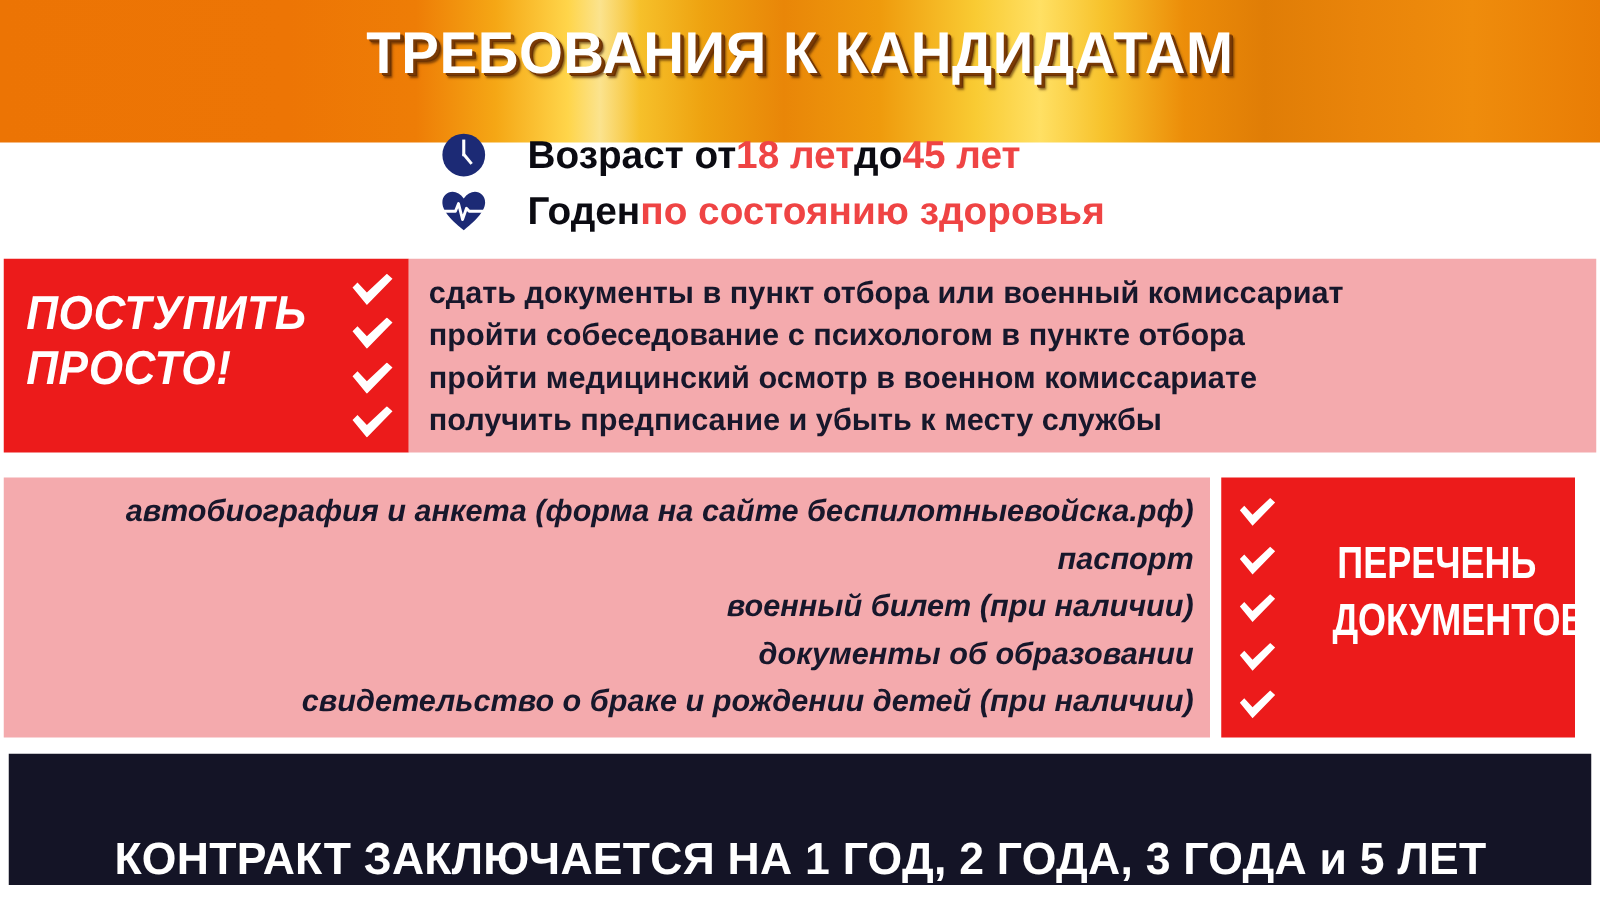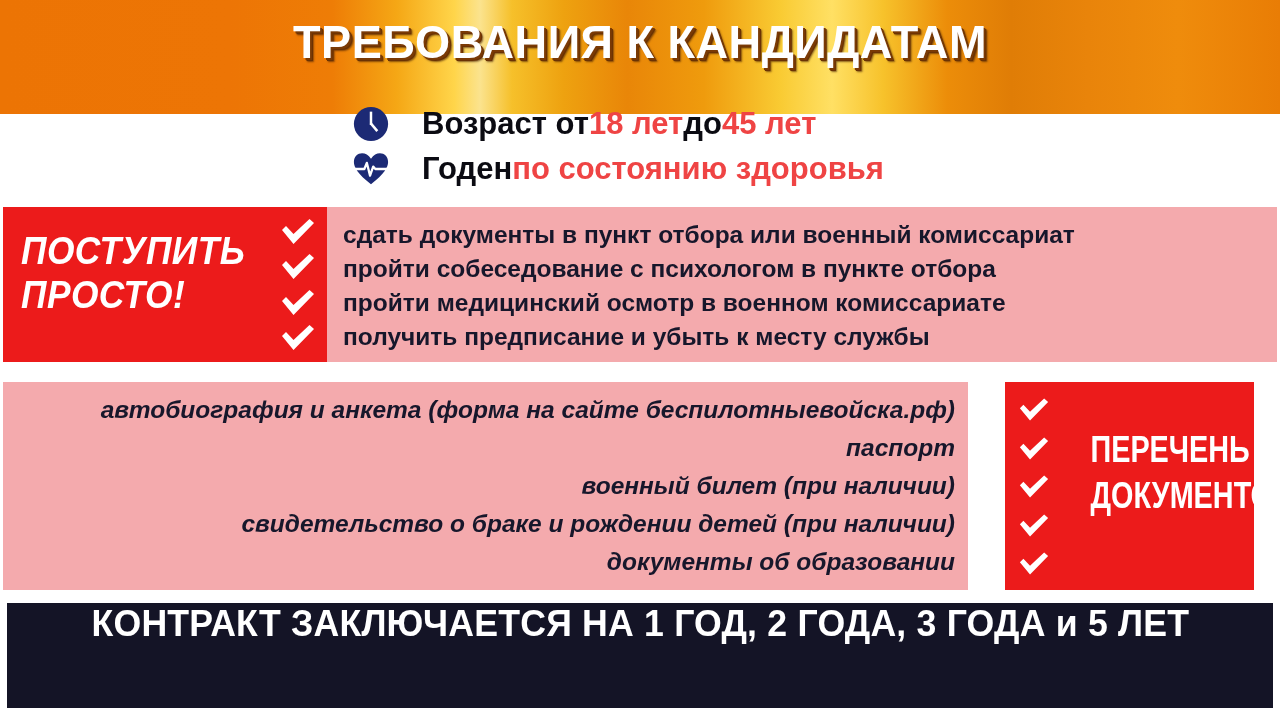--- a/index.html
+++ b/index.html
@@ -176,22 +176,22 @@
   .docs-list li {
     list-style: none;
     font-size: 24.5px;
     font-weight: bold;
     color: #17172b;
     line-height: 38px;
     white-space: nowrap;
   }
   .docs-red {
     position: absolute;
-    left: 1002px; top: 0;
-    width: 249px;
+    left: 974px; top: 0;
+    width: 283px;
     height: 208px;
     background: #ec1b1b;
   }
   .docs-checks {
     position: absolute;
     left: 14px;
     top: 16px;
     height: 177px;
     display: flex;
     flex-direction: column;
@@ -216,21 +216,21 @@
   }
 
   
   .footer {
     position: absolute;
     left: 7px; top: 603px;
     width: 1266px;
     height: 105px;
     background: #141426;
     display: flex;
-    align-items: flex-start;
+    align-items: flex-end;
     justify-content: center;
   }
   .footer-text {
     color: #ffffff;
     font-size: 36px;
     font-weight: bold;
     letter-spacing: 0.2px;
     white-space: nowrap;
     transform: scaleX(0.99);
   }
@@ -299,22 +299,22 @@
   </div>
 </div>
 
 <div class="sec-docs">
 
   <div class="docs-pink">
     <ul class="docs-list">
       <li>автобиография и анкета (форма на сайте беспилотныевойска.рф)</li>
       <li>паспорт</li>
       <li>военный билет (при наличии)</li>
+      <li>документы об образовании</li>
       <li>свидетельство о браке и рождении детей (при наличии)</li>
-      <li>документы об образовании</li>
     </ul>
   </div>
 
   <div class="docs-red">
     <div class="docs-checks">
       <svg class="chk" viewBox="0 0 34 25">
           <path d="M1 11 L5 7 L12.5 15 L28.5 0 L33 4 L12.5 25 Z" fill="#ffffff"></path>
         </svg>
       <svg class="chk" viewBox="0 0 34 25">
           <path d="M1 11 L5 7 L12.5 15 L28.5 0 L33 4 L12.5 25 Z" fill="#ffffff"></path>

